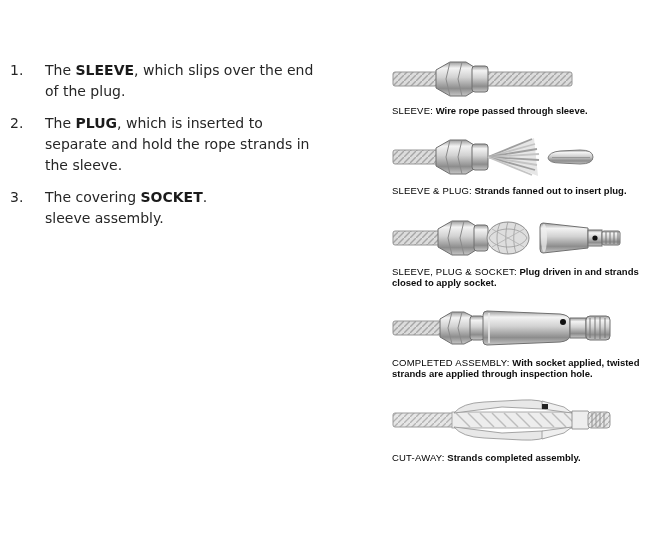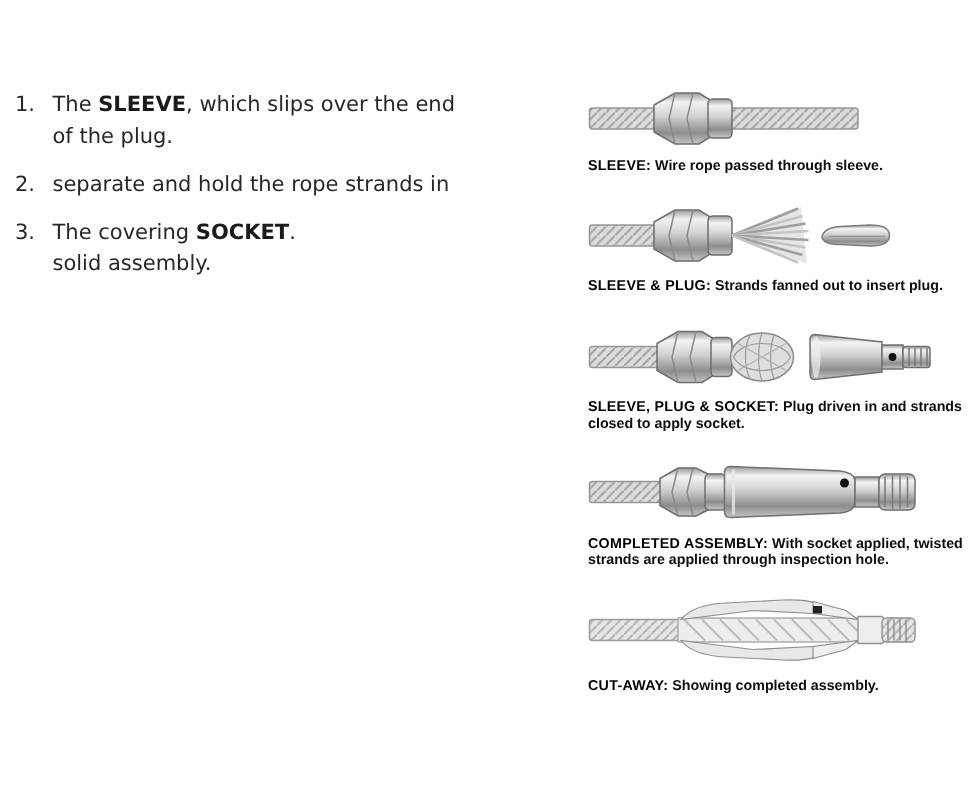--- a/index.html
+++ b/index.html
@@ -11,57 +11,59 @@
   .page{position:absolute;inset:0;background:#ffffff;}
 
   
   .parts-list{
     position:absolute;left:10px;top:60px;width:350px;
     font-size:14px;line-height:21px;color:#262626;
   }
   .list-item{display:flex;margin-bottom:11px;}
   .list-item .num{width:25px;flex:0 0 25px;}
   .list-item b{font-weight:bold;color:#1b1b1b;}
-  .item-text .line{white-space:nowrap;}
+  .item-text .line{white-space:nowrap;margin-left:10px;}
 
   
   .figs{position:absolute;left:392px;top:55px;width:262px;height:460px;}
   .fig{position:absolute;left:0;margin:0;}
   .fig svg{display:block;}
   .cap{
     margin-top:4px;width:262px;
     font-family:"Liberation Sans",sans-serif;
     font-size:9.5px;line-height:11px;font-weight:bold;color:#0d0d0d;
   }
-  .cap-label{font-weight:bold;letter-spacing:0.2px;color:#000;}
+  .cap-label{font-weight:normal;letter-spacing:0.2px;color:#000;}
 </style>
 </head>
 <body>
 
 <div class="page">
 
   <div class="parts-list" id="parts-list">
       <div class="list-item">
         <span class="num">1.</span>
         <div class="item-text">
           <div class="line"><span>The </span><b>SLEEVE</b><span>, which slips over the end</span></div>
           <div class="line"><span>of the plug.</span></div>
         </div>
       </div>
       <div class="list-item">
         <span class="num">2.</span>
         <div class="item-text">
+          <div class="line"><span>The </span><b>PLUG</b><span>, which is inserted to</span></div>
           <div class="line"><span>separate and hold the rope strands in</span></div>
+          <div class="line"><span>the sleeve.</span></div>
         </div>
       </div>
       <div class="list-item">
         <span class="num">3.</span>
         <div class="item-text">
           <div class="line"><span>The covering </span><b>SOCKET</b><span>.</span></div>
-          <div class="line"><span>solid assembly.</span></div>
+          <div class="line"><span>sleeve assembly.</span></div>
         </div>
       </div>
     </div>
 
   <div class="figs">
 
     <figure class="fig" style="top:2px">
       <svg width="182" height="44" viewBox="0 0 182 44">
         <defs>
           <linearGradient id="f1m" x1="0" y1="0" x2="0" y2="1">
@@ -214,17 +216,17 @@
         </g>
         <path d="M62,20 Q70,10 92,9 L130,7 Q150,6 158,12 L150,16 L110,14 Z" fill="#e8e8e8" stroke="#8f8f8f" stroke-width="0.8"></path>
         <path d="M150,8 L172,14 L180,20 L150,16 Z" fill="#efefef" stroke="#8f8f8f" stroke-width="0.8"></path>
         <path d="M62,34 Q70,44 92,45 L130,47 Q150,48 158,42 L150,38 L110,40 Z" fill="#e8e8e8" stroke="#8f8f8f" stroke-width="0.8"></path>
         <path d="M150,46 L172,40 L180,34 L150,38 Z" fill="#efefef" stroke="#8f8f8f" stroke-width="0.8"></path>
         <rect x="150" y="11" width="6" height="5" fill="#222"></rect>
         <path d="M180,18 L196,18 Q198,20 198,22 L198,32 Q198,34 196,36 L180,36 Z" fill="#eeeeee" stroke="#8f8f8f" stroke-width="0.9"></path>
         <rect x="196" y="19" width="22" height="16" rx="3" fill="url(#f5r)" stroke="#8f8f8f" stroke-width="0.9"></rect>
         <path d="M200,20 L200,34 M204,20 L204,34 M208,20 L208,34 M212,20 L212,34" stroke="#8f8f8f" stroke-width="1"></path>
       </svg>
-      <figcaption class="cap"><span class="cap-label">CUT-AWAY:</span><span class="cap-text"> Showing completed assembly.</span></figcaption>
+      <figcaption class="cap"><span class="cap-label">CUT-AWAY:</span><span class="cap-text"> Strands completed assembly.</span></figcaption>
     </figure>
 
   </div>
 </div>
 
 </body></html>

